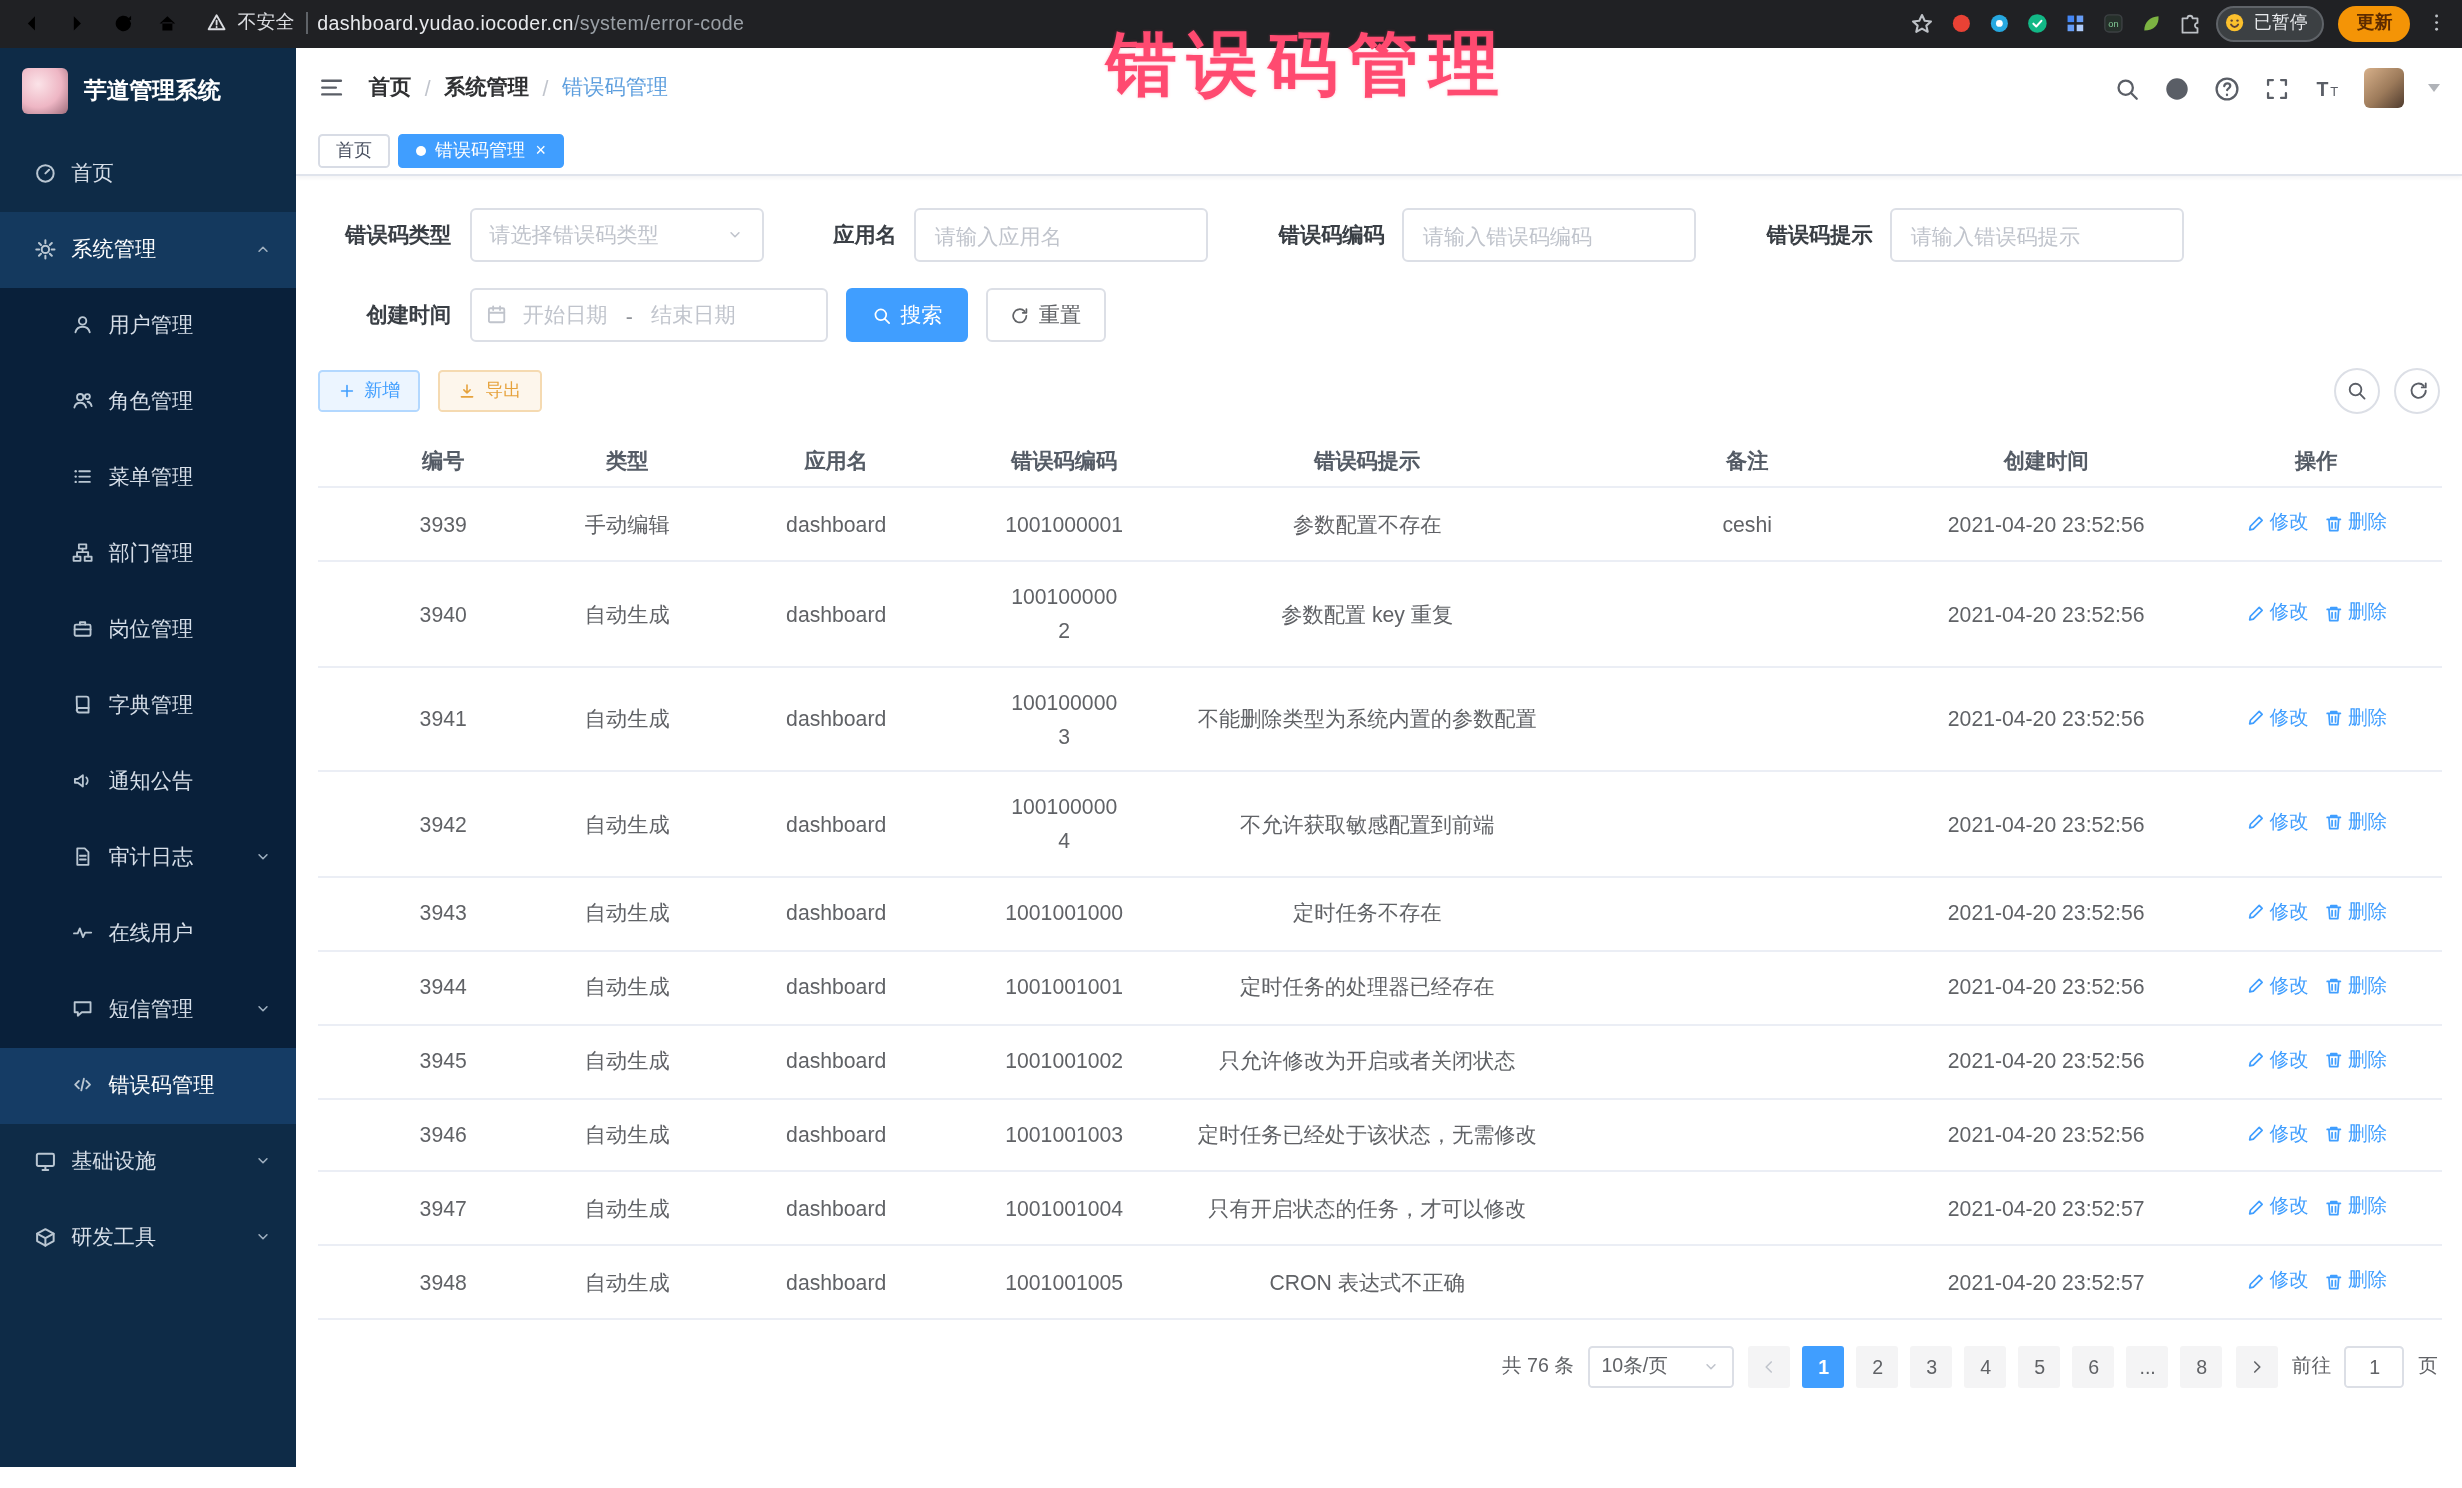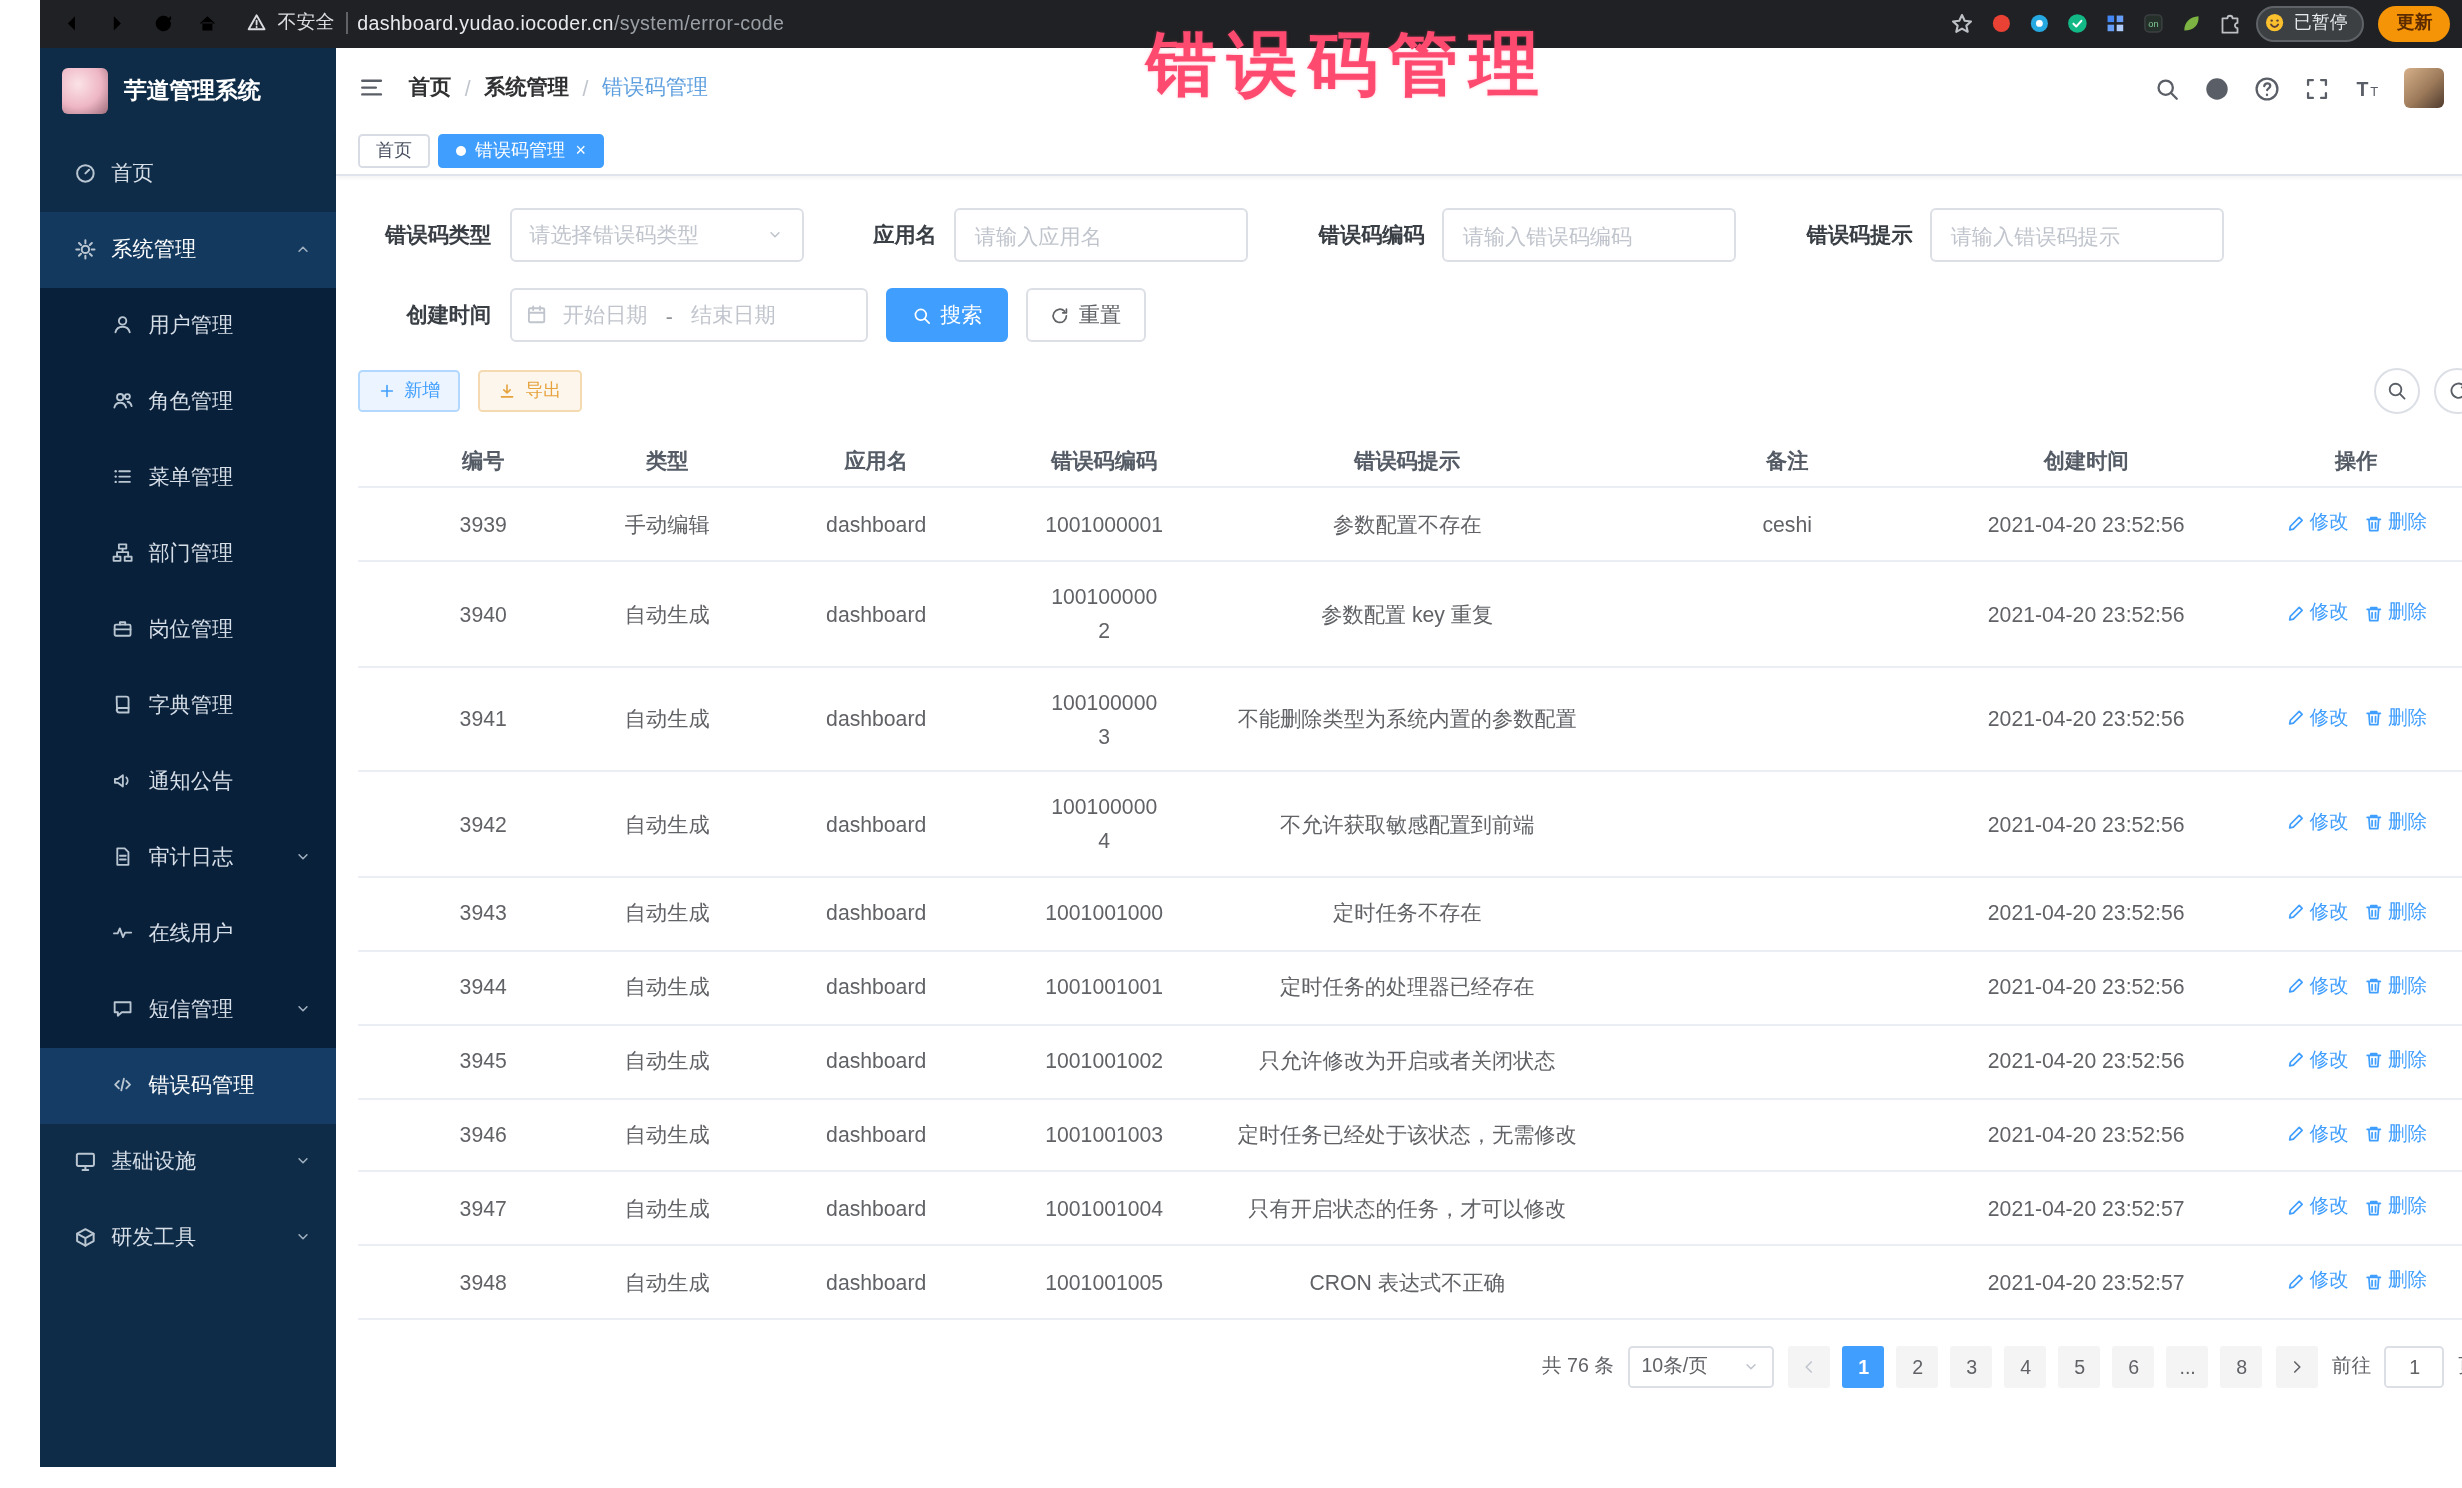--- a/index.html
+++ b/index.html
@@ -1,18 +1,18 @@
 <!DOCTYPE html>
 <html style="font-size:12px"><head>
 <meta charset="utf-8">
 <style>
   * { box-sizing: border-box; margin: 0; padding: 0; }
   html,body { width: 2462px; height: 1488px; overflow: hidden; background:#fff;
     font-family: "Liberation Sans","DejaVu Sans",sans-serif; }
-  .viewport { width:2462px; height:1467px; overflow:hidden; position:relative;padding-left:40px; }
+  .viewport { width:2462px; height:1467px; overflow:hidden; position:relative; }
   .scale { width:1231px; height:744px; transform:scale(2); transform-origin:0 0; position:relative; background:#fff; }
 
   
   .ico { display:inline-flex; width:12px; height:12px; flex:none; }
   .ico svg { width:100%; height:100%; display:block; fill:none; stroke:currentColor;
              stroke-width:1.4; stroke-linecap:round; stroke-linejoin:round; }
   .s12{width:9px;height:9px}.s13{width:9.8px;height:9.8px}.s14{width:10.6px;height:10.6px}
   .s15{width:11.4px;height:11.4px}.s16{width:12px;height:12px}.s17{width:13px;height:13px}.s18{width:13.6px;height:13.6px}
 
   

